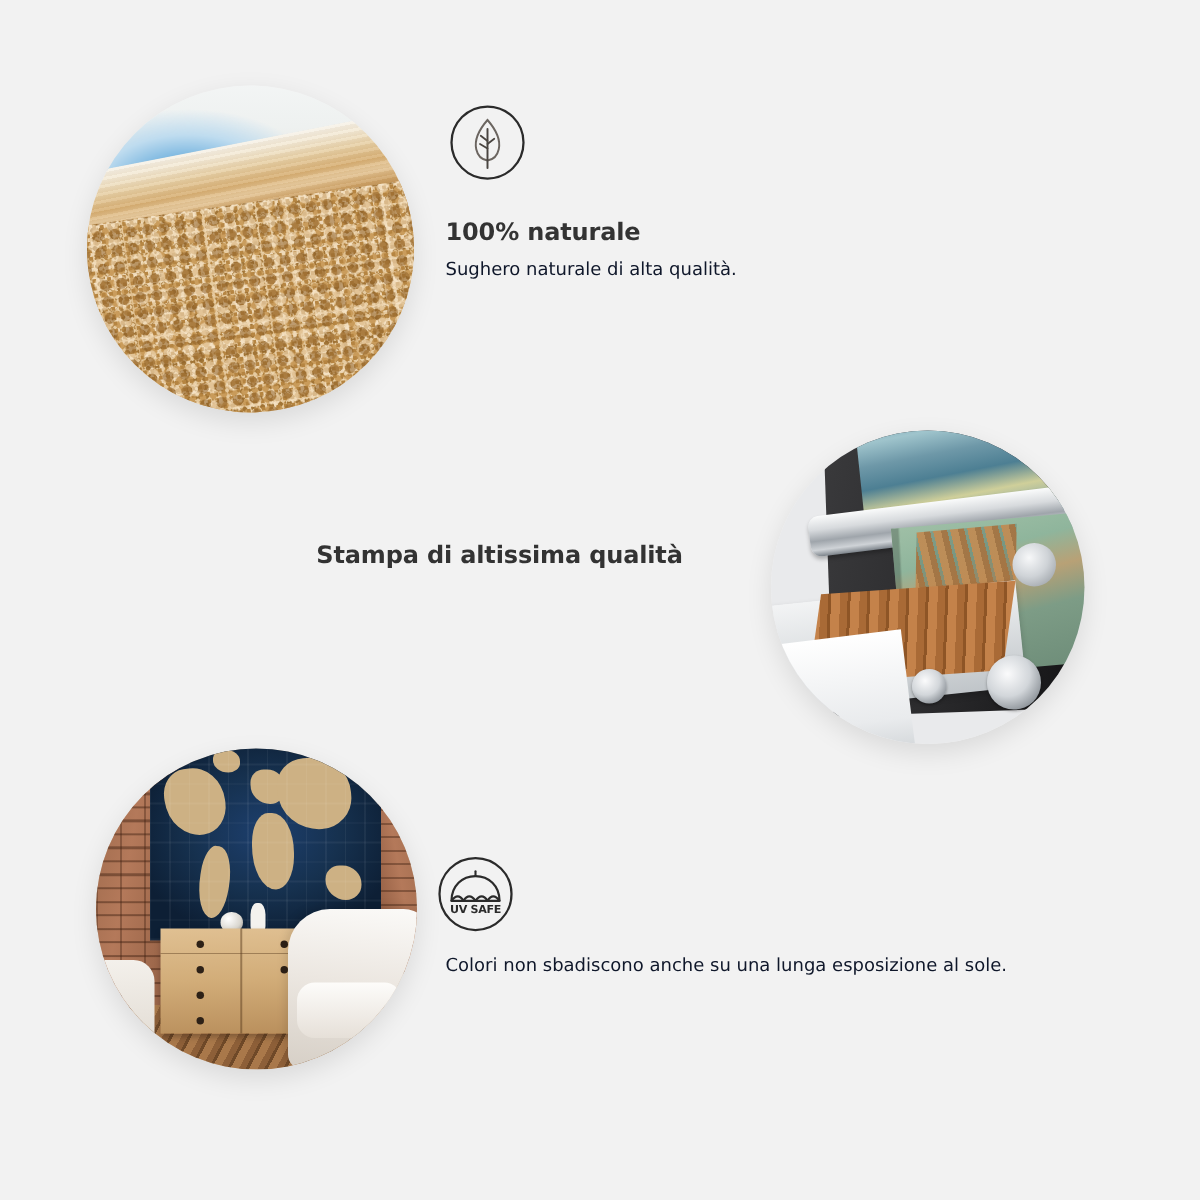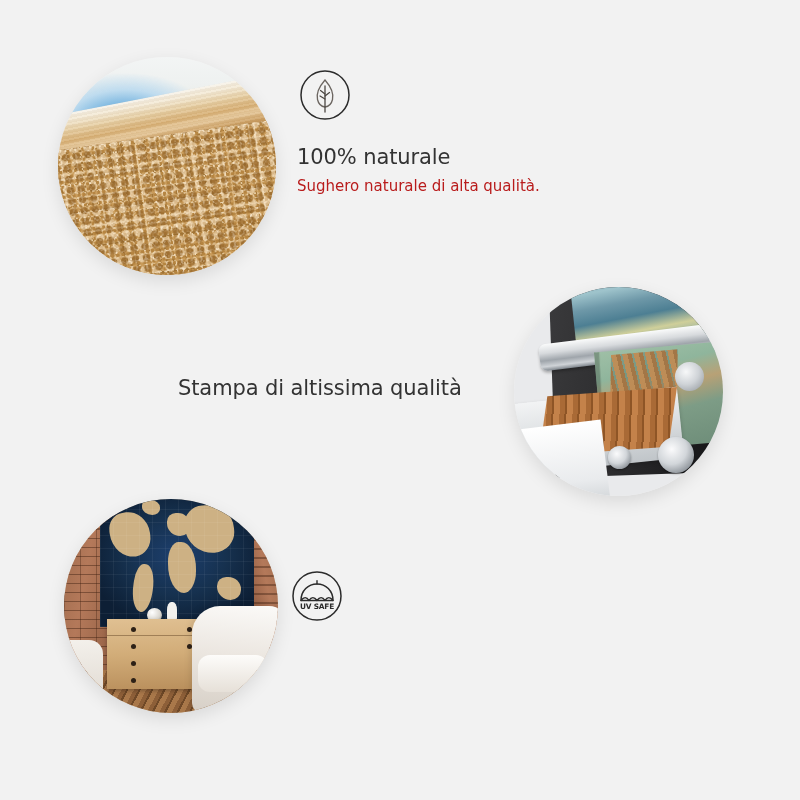--- a/index.html
+++ b/index.html
@@ -228,36 +228,36 @@
   
   .icon-badge { position: absolute; }
   #icon-leaf    { left: 299px; top: 69px; width: 52px; height: 52px; }
   #icon-fullhd  { left: 438px; top: 313px; width: 52px; height: 52px; }
   #icon-uvsafe  { left: 291px; top: 570px; width: 52px; height: 52px; }
   .icon-badge svg { display:block; width:100%; height:100%; }
 
   
   .feature-text { position: absolute; }
   .feature-title {
-    font-size: 21px;
-    font-weight: 400;
+    font-size: 16px;
+    font-weight: 700;
     color: #333333;
     letter-spacing: -0.1px;
     white-space: nowrap;
   }
   .feature-desc {
-    font-size: 15px;
+    font-size: 12px;
     font-weight: 400;
-    color: #b91c1c;
+    color: #0f172a;
     line-height: 1.45;
     margin-top: 7px;
   }
 
   #text-natural { left: 297px; top: 145px; text-align: left; }
-  #text-print   { right: 312px; top: 376px; text-align: left; width: 310px; }
+  #text-print   { right: 312px; top: 360px; text-align: center; width: 310px; }
   #text-uv      { left: 297px; top: 628px; text-align: left; width: 380px; }
 </style>
 </head>
 <body style="background: rgb(242, 242, 242);">
 
 <div class="stage">
 
   <div class="photo" id="photo-cork">
     <div class="photo-inner">
       <div class="sky"></div>
@@ -337,15 +337,16 @@
     <svg viewBox="0 0 52 52" xmlns="http://www.w3.org/2000/svg">
       <circle cx="26" cy="26" r="24" fill="none" stroke="#2b2b2b" stroke-width="1.5"></circle>
       <path d="M10 30.5 C10 20.5, 17.2 14, 26 14 C34.8 14, 42 20.5, 42 30.5 Z" fill="none" stroke="#2b2b2b" stroke-width="1.5" stroke-linejoin="round"></path>
       <path d="M10 30.5 C12.8 26.6, 15.6 26.6, 18 30.5 C20.4 26.6, 23.3 26.6, 26 30.5 C28.7 26.6, 31.6 26.6, 34 30.5 C36.4 26.6, 39.2 26.6, 42 30.5" fill="none" stroke="#2b2b2b" stroke-width="1.4" stroke-linejoin="round" stroke-linecap="round"></path>
       <path d="M26 10.8 L26 14" stroke="#2b2b2b" stroke-width="1.4" stroke-linecap="round"></path>
       <text x="26" y="38.6" text-anchor="middle" font-family="DejaVu Sans, Liberation Sans, sans-serif" font-size="7.4" font-weight="700" letter-spacing="-0.2" fill="#2b2b2b">UV SAFE</text>
     </svg>
   </div>
 
   <div class="feature-text" id="text-uv">
+    <div class="feature-desc">Colori non sbadiscono anche su una lunga esposizione al sole.</div>
   </div>
 
 </div>
 
 </body></html>

